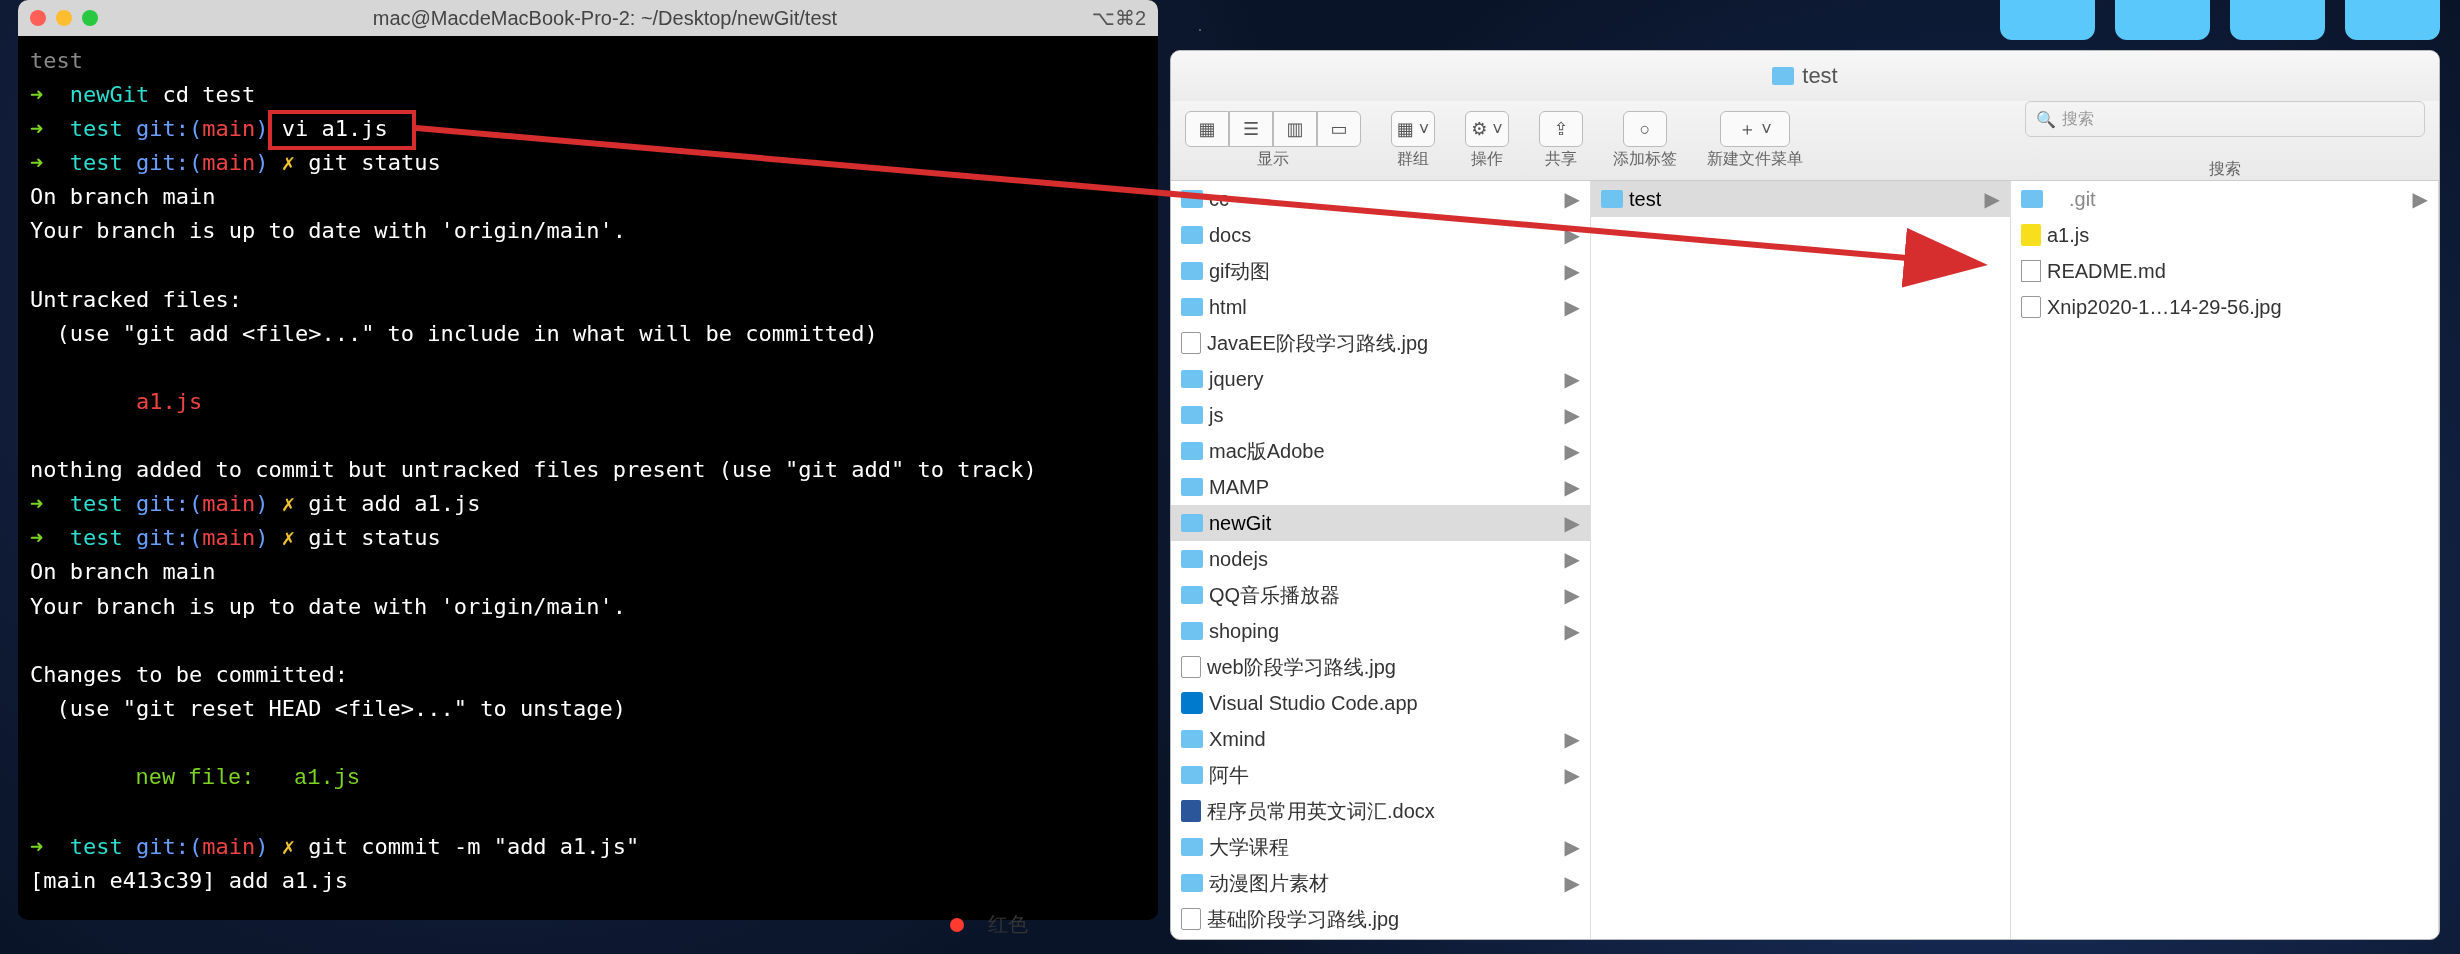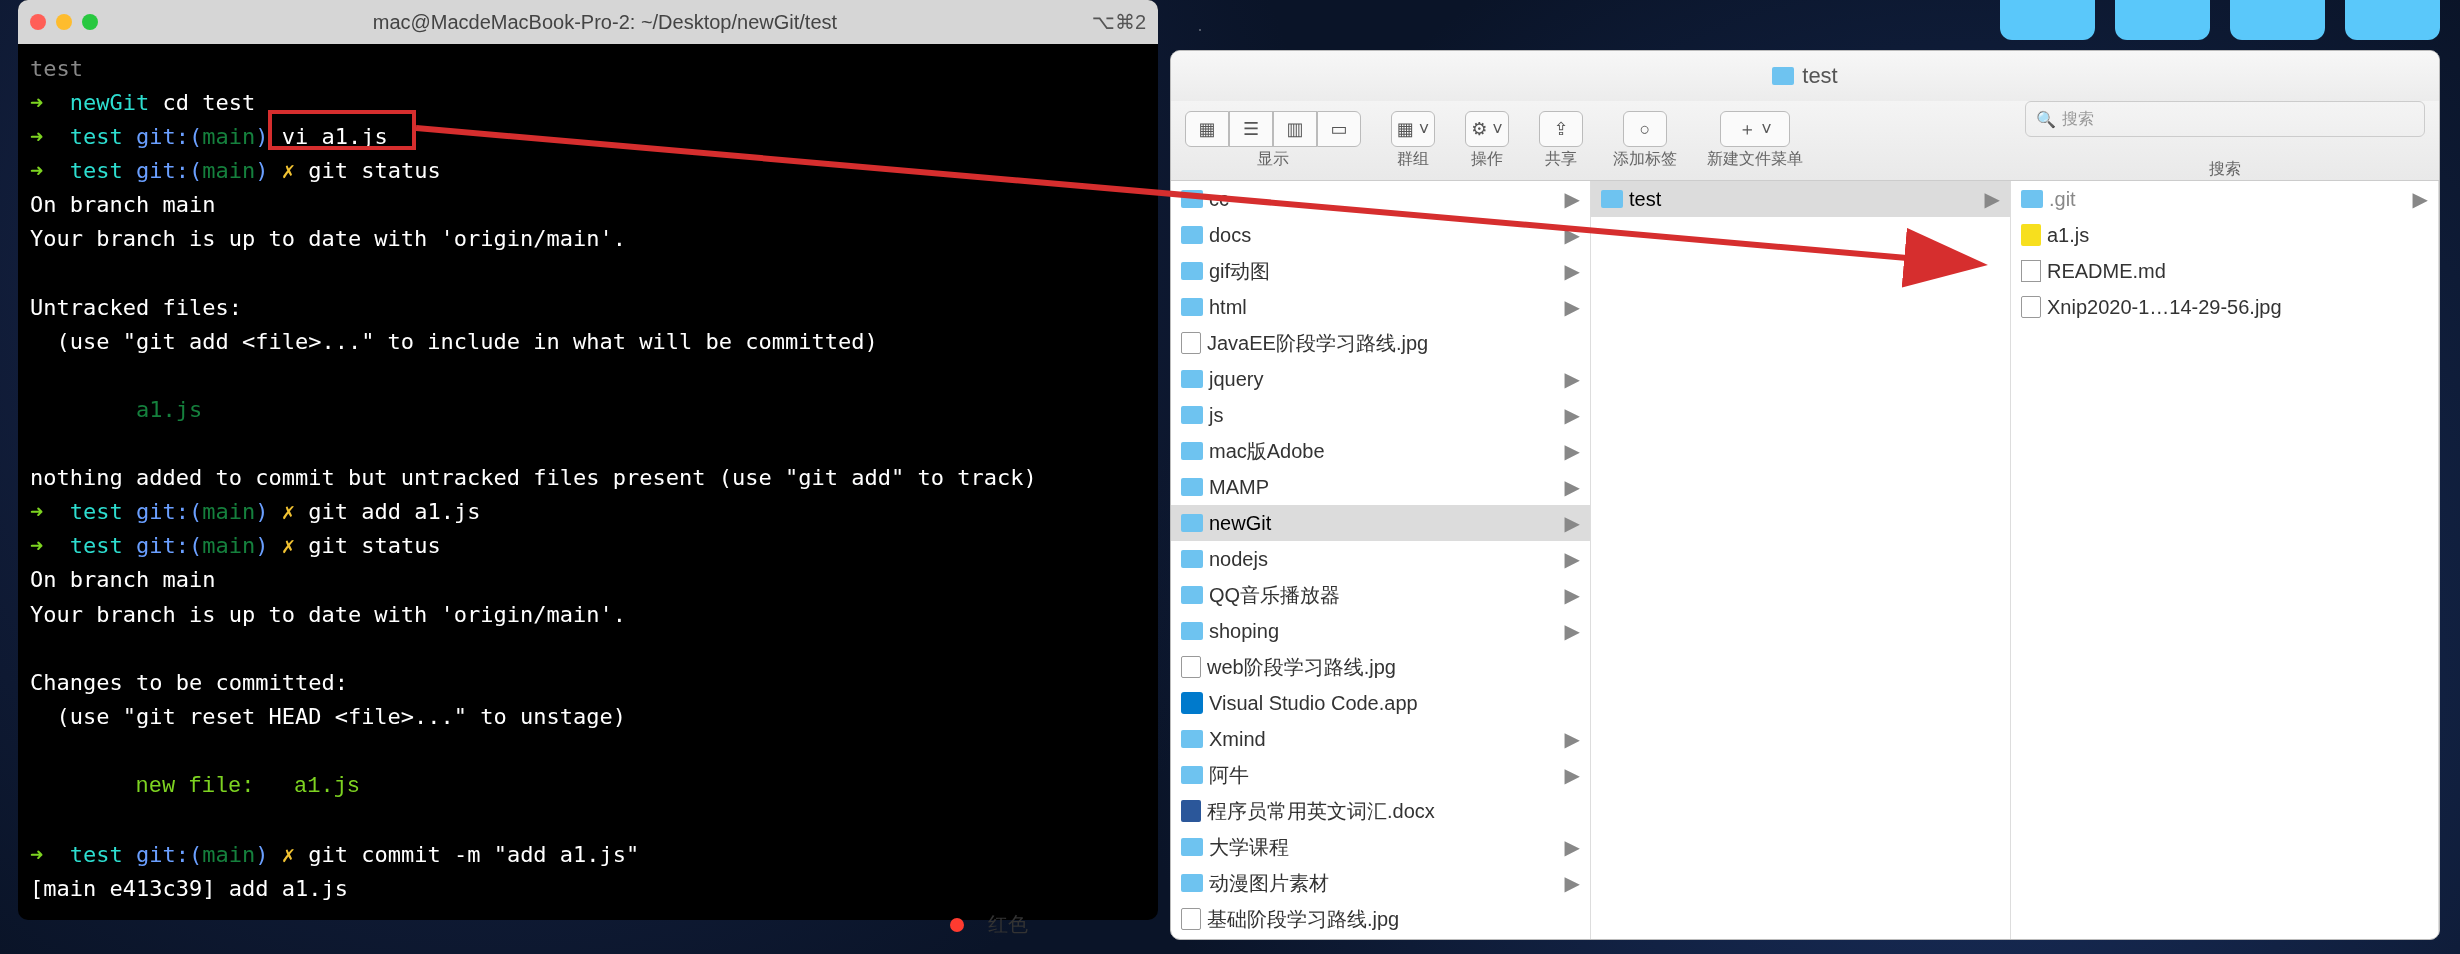--- a/index.html
+++ b/index.html
@@ -47,21 +47,21 @@
   top: 0;
   width: 1140px;
   height: 920px;
   background: #000;
   border-radius: 10px;
   overflow: hidden;
   display: flex;
   flex-direction: column;
 }
 .terminal-title {
-  height: 44px;
+  height: 36px;
   background: #d6d6d6;
   display: flex;
   align-items: center;
   padding: 0 12px;
   font-size: 20px;
   color: #333;
   gap: 10px;
 }
 .traffic { display: flex; gap: 10px; margin-right: 20px; }
 .tl { width: 16px; height: 16px; border-radius: 50%; }
@@ -77,21 +77,21 @@
   font-family: "Menlo", "Monaco", monospace;
   font-size: 22px;
   line-height: 1.55;
   color: #fff;
   white-space: pre;
 }
 .gray { color: #888; }
 .cyan { color: #2dded0; }
 .green { color: #7dd321; font-family: Liberation Mono, monospace; }
 .blue { color: #6a9fff; }
-.red { color: #15803d; }
+.red { color: #ef4444; }
 .yellow { color: #f1c232; }
 .arrow { color: #7dd321; font-weight: bold; }
 
 
 .hl-box {
   position: absolute;
   border: 4px solid #d62e2e;
   pointer-events: none;
 }
 
@@ -236,21 +236,21 @@
   border-radius: 3px;
   flex-shrink: 0;
 }
 .finder-item .word-icon {
   width: 20px;
   height: 22px;
   background: #2b579a;
   border-radius: 2px;
   flex-shrink: 0;
 }
-.dim { color: #888; }
+.dim { color: #888; margin-left: 20px; }
 
 
 .tag-row {
   position: absolute;
   bottom: 16px;
   left: 950px;
   display: flex;
   align-items: center;
   gap: 24px;
   font-size: 20px;

